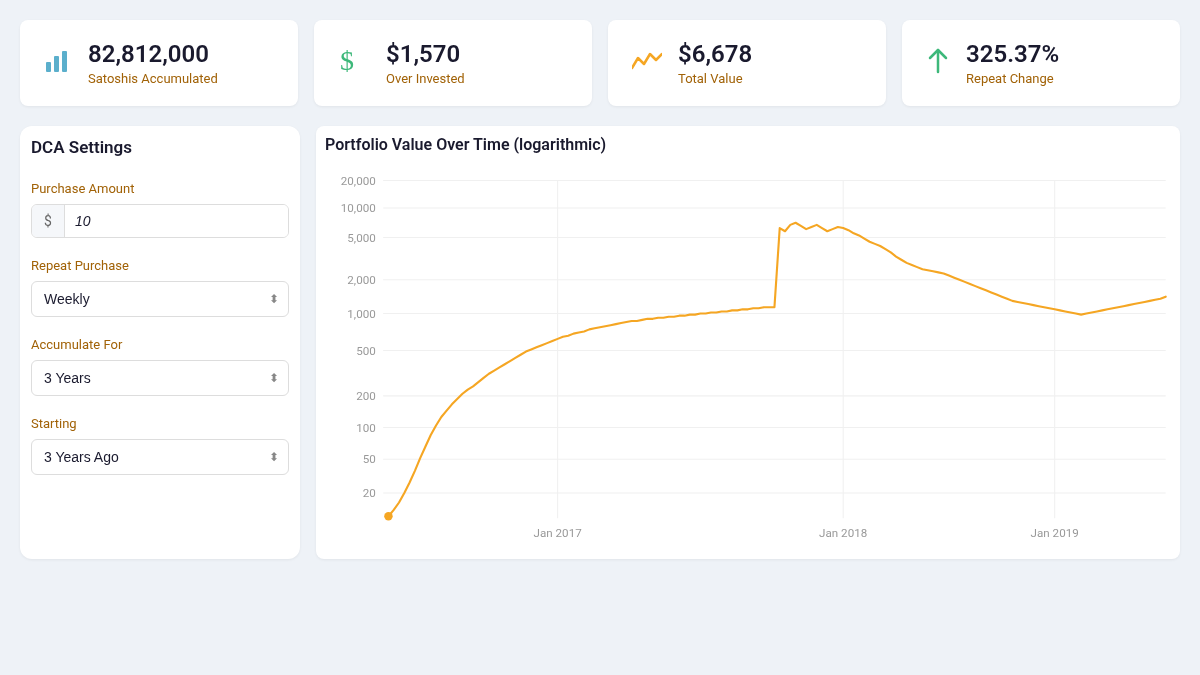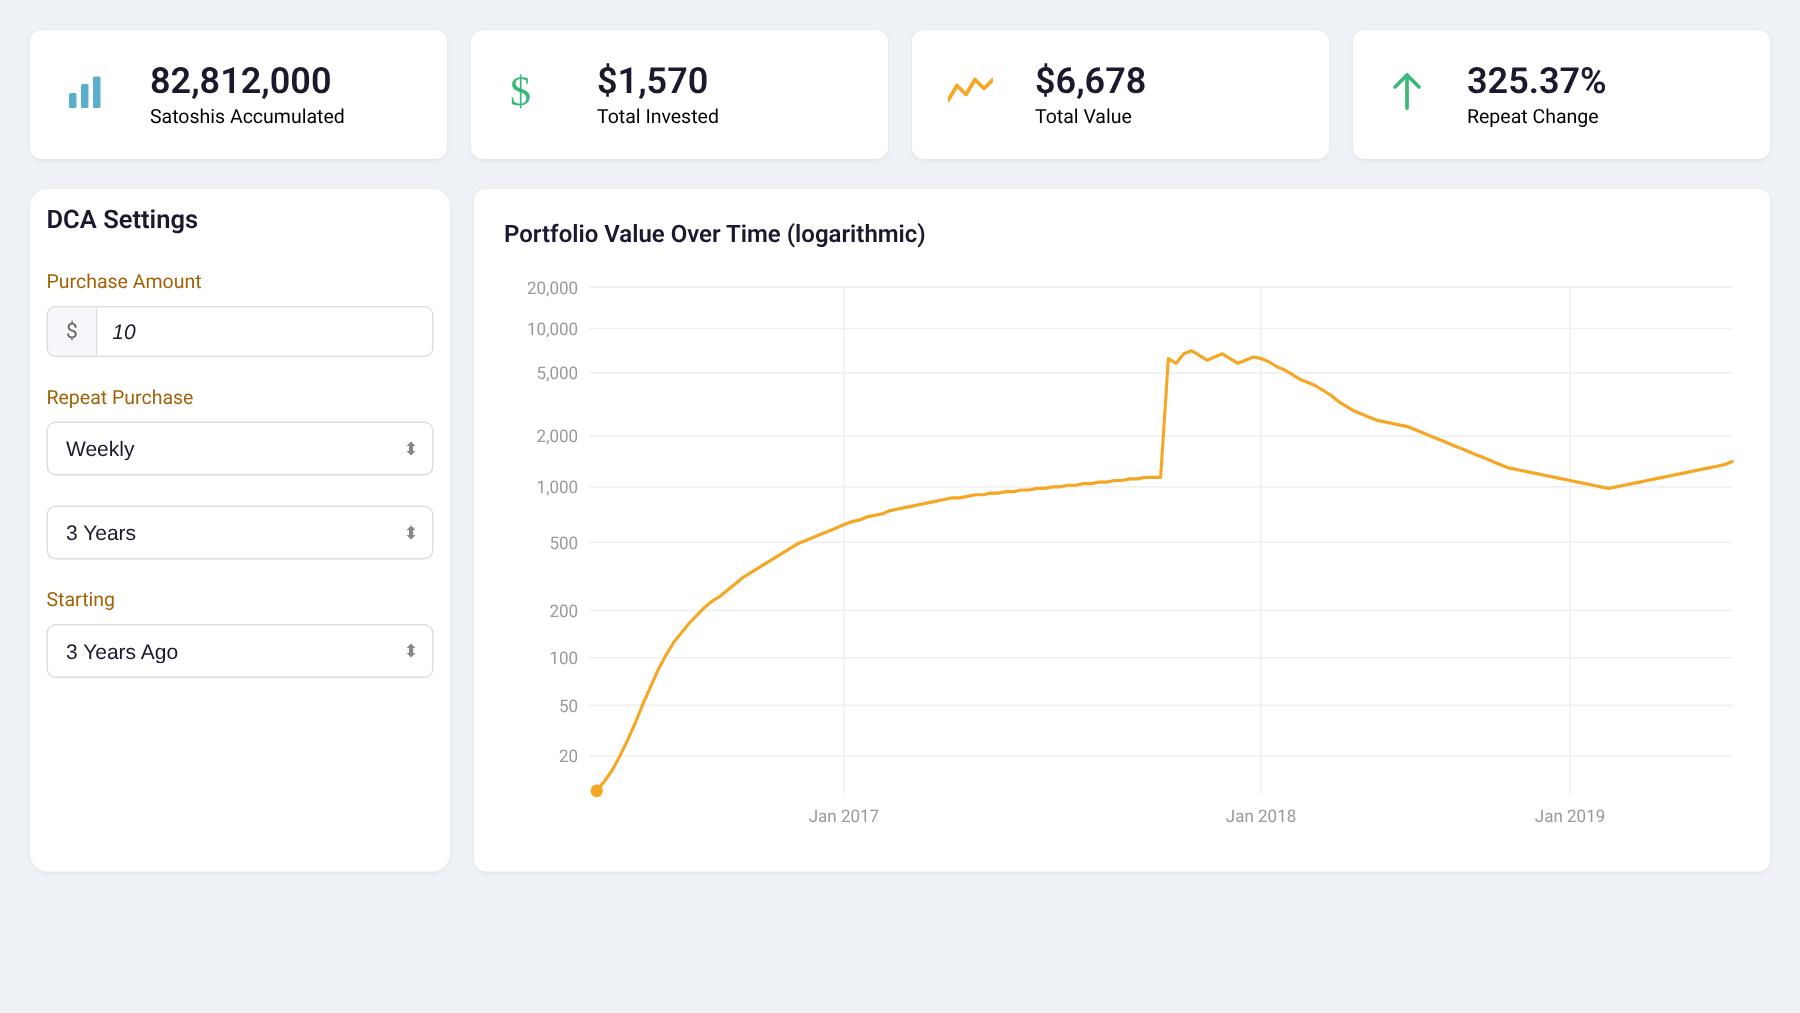--- a/index.html
+++ b/index.html
@@ -14,41 +14,41 @@
       grid-template-columns: repeat(4, 1fr);
       gap: 16px;
       margin-bottom: 20px;
     }
     .stat-card {
       background: #fff;
       border-radius: 8px;
       padding: 20px 24px;
       display: flex;
       align-items: center;
-      gap: 28px;
+      gap: 16px;
       box-shadow: 0 1px 3px rgba(0,0,0,0.06);
     }
     .stat-icon {
       font-size: 28px;
       line-height: 1;
     }
     .stat-icon.bars { color: #5bafcc; }
     .stat-icon.dollar { color: #3db87a; font-size: 32px; }
     .stat-icon.wave { color: #f5a623; font-size: 26px; }
     .stat-icon.arrow { color: #3db87a; font-size: 28px; }
     .stat-info {}
     .stat-value {
       font-size: 24px;
       font-weight: 600;
       color: #1a1a2e;
       line-height: 1.2;
     }
     .stat-label {
       font-size: 13px;
-      color: #000000;
+      color: #a16207;
       margin-top: 2px;
     }
     .main-content {
       display: grid;
       grid-template-columns: 280px 1fr;
       gap: 16px;
     }
     .settings-panel {
       background: #fff;
       border-radius: 12px;
@@ -116,21 +116,21 @@
       right: 10px;
       top: 50%;
       transform: translateY(-50%);
       pointer-events: none;
       color: #888;
       font-size: 12px;
     }
     .chart-panel {
       background: #fff;
       border-radius: 8px;
-      padding: 20px;
+      padding: 9px;
       box-shadow: 0 1px 3px rgba(0,0,0,0.06);
     }
     .chart-title {
       font-size: 16px;
       font-weight: 600;
       color: #1a1a2e;
       margin-bottom: 16px;
     }
     .chart-container {
       width: 100%;
@@ -157,21 +157,21 @@
         <div class="stat-value">82,812,000</div>
         <div class="stat-label">Satoshis Accumulated</div>
       </div>
     </div>
     <div class="stat-card">
       <span class="stat-icon dollar"><svg width="32" height="32" viewBox="0 0 32 32" fill="none" xmlns="http://www.w3.org/2000/svg">
       <text x="2" y="26" font-size="28" fill="#3db87a" font-family="serif">$</text>
     </svg></span>
       <div class="stat-info">
         <div class="stat-value">$1,570</div>
-        <div class="stat-label">Total Invested</div>
+        <div class="stat-label">Over Invested</div>
       </div>
     </div>
     <div class="stat-card">
       <span class="stat-icon wave"><svg width="30" height="22" viewBox="0 0 30 22" fill="none" xmlns="http://www.w3.org/2000/svg">
       <polyline points="0,18 6,8 12,14 18,4 24,10 30,4" stroke="#f5a623" stroke-width="2.5" fill="none" stroke-linecap="round" stroke-linejoin="round"></polyline>
     </svg></span>
       <div class="stat-info">
         <div class="stat-value">$6,678</div>
         <div class="stat-label">Total Value</div>
       </div>
@@ -207,20 +207,21 @@
         <select class="form-select">
           <option>Weekly</option>
           <option>Daily</option>
           <option>Monthly</option>
         </select>
         <span class="select-arrow">⬍</span>
       </div>
     </div>
 
     <div class="form-group">
+      <label class="form-label">Accumulate For</label>
       <div class="select-wrapper">
         <select class="form-select">
           <option>3 Years</option>
           <option>1 Year</option>
           <option>2 Years</option>
           <option>5 Years</option>
           <option>10 Years</option>
         </select>
         <span class="select-arrow">⬍</span>
       </div>

